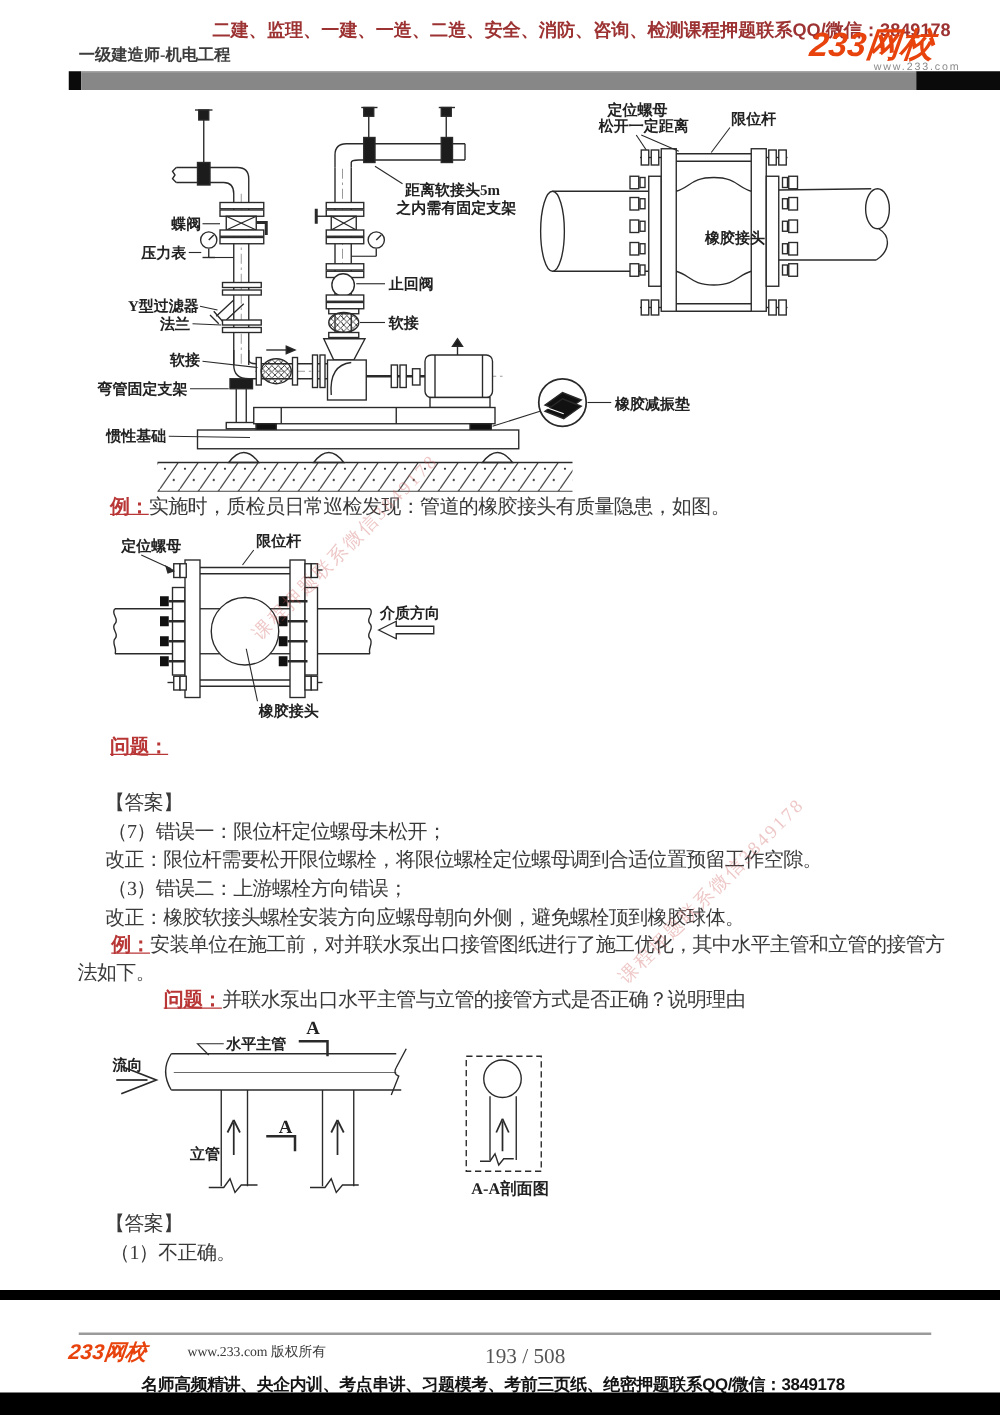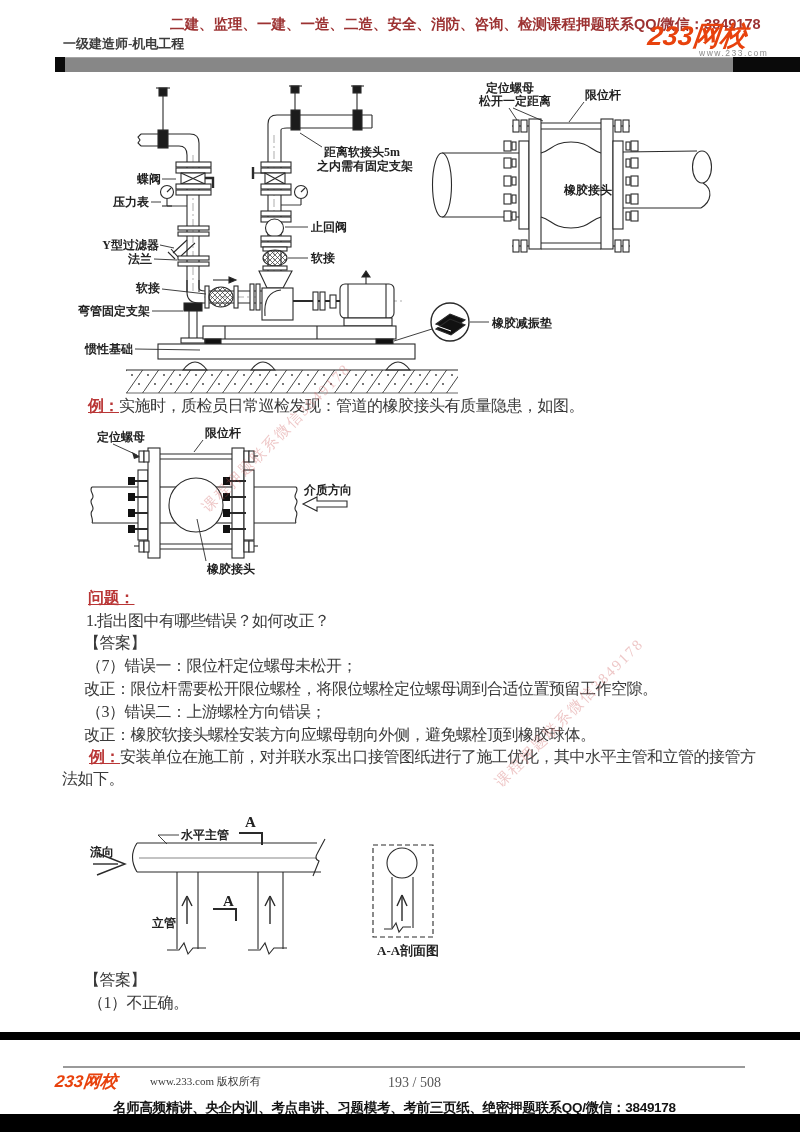--- a/index.html
+++ b/index.html
@@ -16,21 +16,21 @@
             font-size:8.5px;color:#8a8a8a;letter-spacing:1.5px;white-space:nowrap;}
   .bar-gray{position:absolute;left:65px;top:57px;width:668px;height:14px;background:#878787;border-top:1px solid #a5a5a5;}
   .bar-capl{position:absolute;left:55px;top:57px;width:10px;height:15px;background:#0a0a0a;}
   .bar-capr{position:absolute;left:733px;top:57px;width:67px;height:15px;background:#0a0a0a;}
   .black-bar1{position:absolute;left:0;top:1032px;width:800px;height:8px;background:#000;}
   .black-bar2{position:absolute;left:0;top:1114px;width:800px;height:18px;background:#000;z-index:6;}
   .ftr-line{position:absolute;left:63px;top:1066px;width:682px;height:2px;background:#9a9a9a;}
   .ftr-logo{position:absolute;left:55px;top:1070px;font-family:"Liberation Sans",sans-serif;
             font-style:italic;font-weight:800;font-size:17px;color:#e8420d;transform:skewX(-6deg);white-space:nowrap;}
   .ftr-copy{position:absolute;left:150px;top:1074px;font-size:11px;color:#3a3a3a;white-space:nowrap;}
-  .ftr-page{position:absolute;left:388px;top:1075px;font-size:14px;color:#555;white-space:nowrap;}
+  .ftr-page{position:absolute;left:388px;top:1075px;font-size:17px;color:#555;white-space:nowrap;}
   .ftr-promo{position:absolute;left:113px;top:1099px;font-family:"Liberation Sans",sans-serif;
              font-weight:bold;font-size:13.5px;color:#141414;letter-spacing:-0.3px;white-space:nowrap;z-index:5;}
   .wm{position:absolute;font-size:15px;letter-spacing:2px;color:rgba(202,84,84,0.33);
       transform:rotate(-45deg);transform-origin:left center;white-space:nowrap;z-index:4;pointer-events:none;}
   svg{position:absolute;overflow:visible;}
   svg text{font-family:"Liberation Serif","DejaVu Serif",serif;font-weight:600;fill:#222;}
 </style>
 </head>
 <body>
 
@@ -370,31 +370,33 @@
     </g>
     <text x="97" y="441" font-size="12">定位螺母</text>
     <text x="205" y="437" font-size="12">限位杆</text>
     <text x="304" y="494" font-size="12">介质方向</text>
     <text x="207" y="573" font-size="12">橡胶接头</text>
   </svg>
 
   <div class="tline" style="left:88px;top:588px;">
     <span class="tag">问题：</span>
   </div>
-  <div class="tline" style="left:86px;top:611px;">1.指出图中有哪些错误？如何改正？</div>
   <div class="tline" style="left:84px;top:633px;">【答案】</div>
   <div class="tline" style="left:86px;top:656px;">（7）错误一：限位杆定位螺母未松开；</div>
   <div class="tline" style="left:84px;top:679px;text-align:center;">改正：限位杆需要松开限位螺栓，将限位螺栓定位螺母调到合适位置预留工作空隙。</div>
   <div class="tline" style="left:86px;top:702px;">（3）错误二：上游螺栓方向错误；</div>
   <div class="tline" style="left:89px;top:747px;">
     <span class="tag">例：</span><span>安装单位在施工前，对并联水泵出口接管图纸进行了施工优化，其中水平主管和立管的接管方</span>
   </div>
 
   <div class="tline" style="left:84px;top:725px;">改正：橡胶软接头螺栓安装方向应螺母朝向外侧，避免螺栓顶到橡胶球体。</div>
   <div class="tline" style="left:62px;top:769px;">法如下。</div>
+  <div class="tline" style="left:131px;top:791px;">
+    <span class="tag">问题：</span><span>并联水泵出口水平主管与立管的接管方式是否正确？说明理由</span>
+  </div>
 
   <svg style="left:85px;top:808px;" width="360" height="152" viewBox="85 808 360 152">
     <g stroke="#2a2a2a" stroke-width="1.1" fill="none">
 
       <line x1="137" y1="843" x2="317" y2="843"></line>
       <line x1="137" y1="872" x2="321" y2="872"></line>
       <path d="M137,843 Q128,857 137,872"></path>
       <line x1="139" y1="858" x2="317" y2="858" stroke-width="0.7" stroke="#555"></line>
       <path d="M325,839 L317,854 Q314,859 319,861 L313,876"></path>
 

